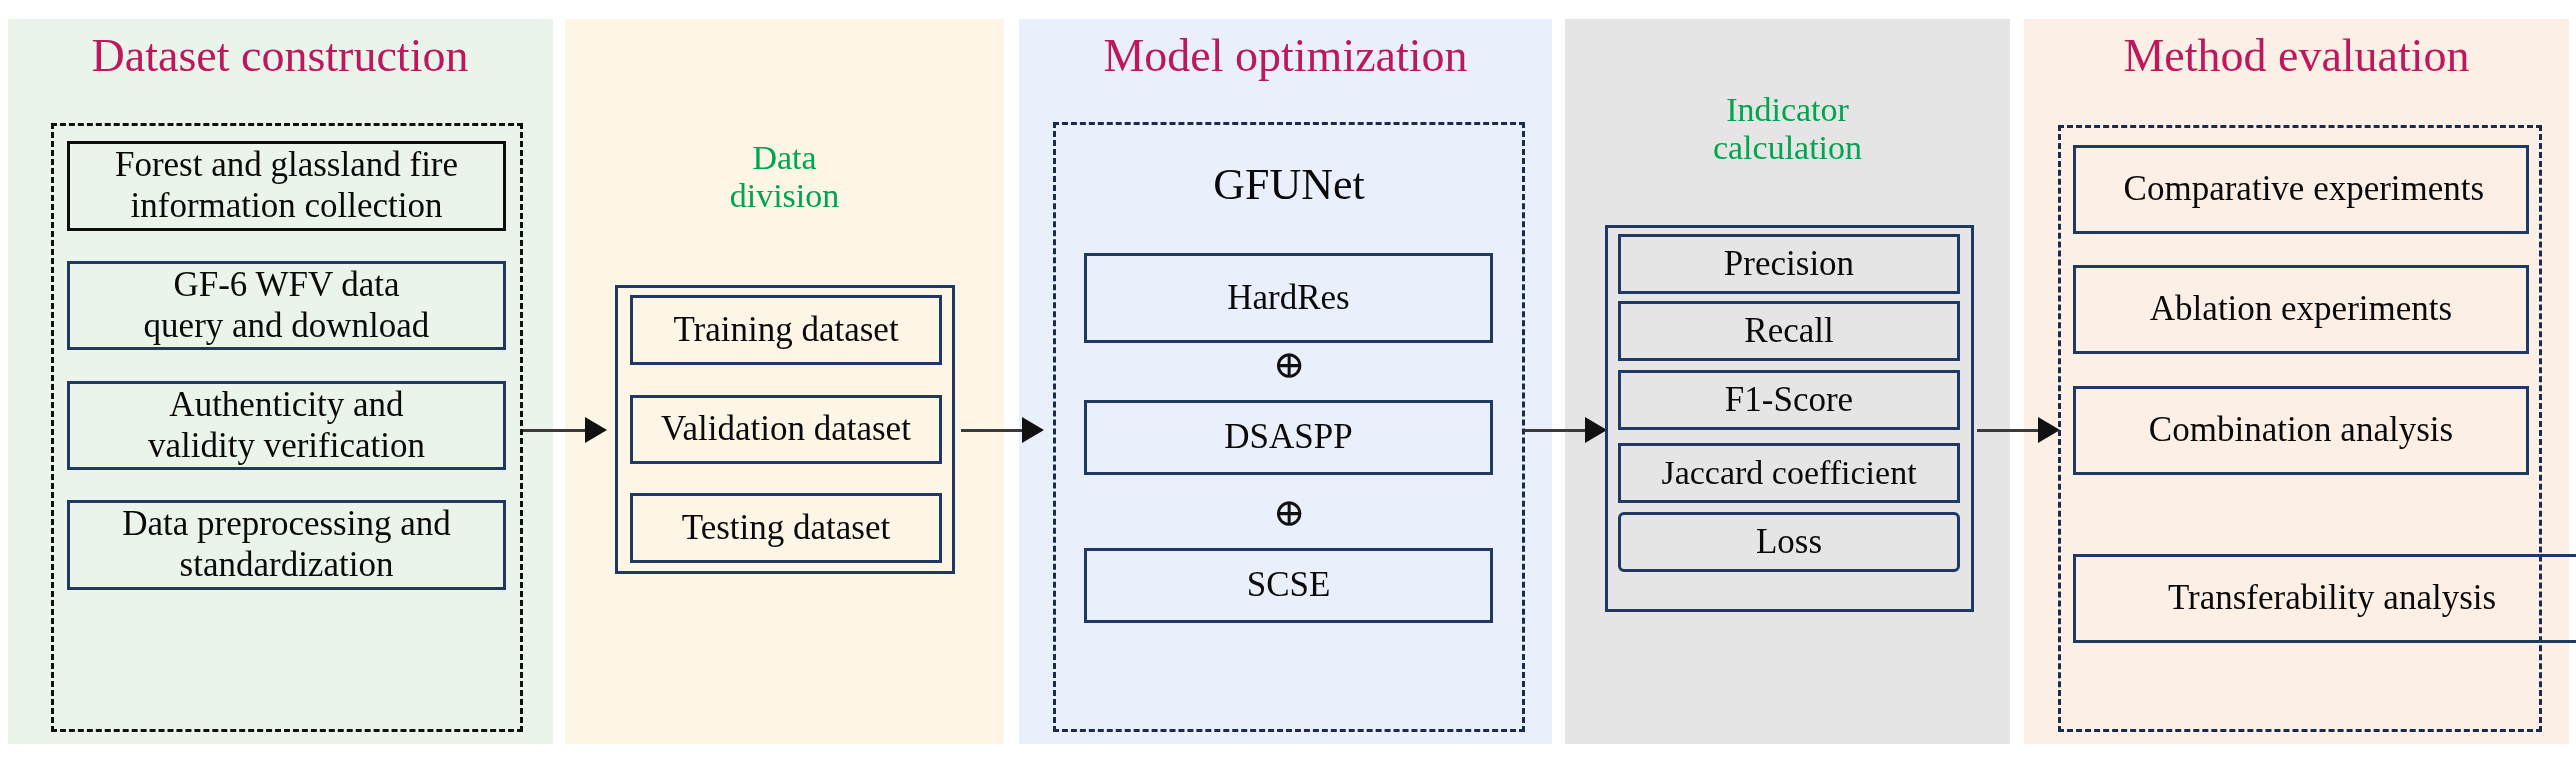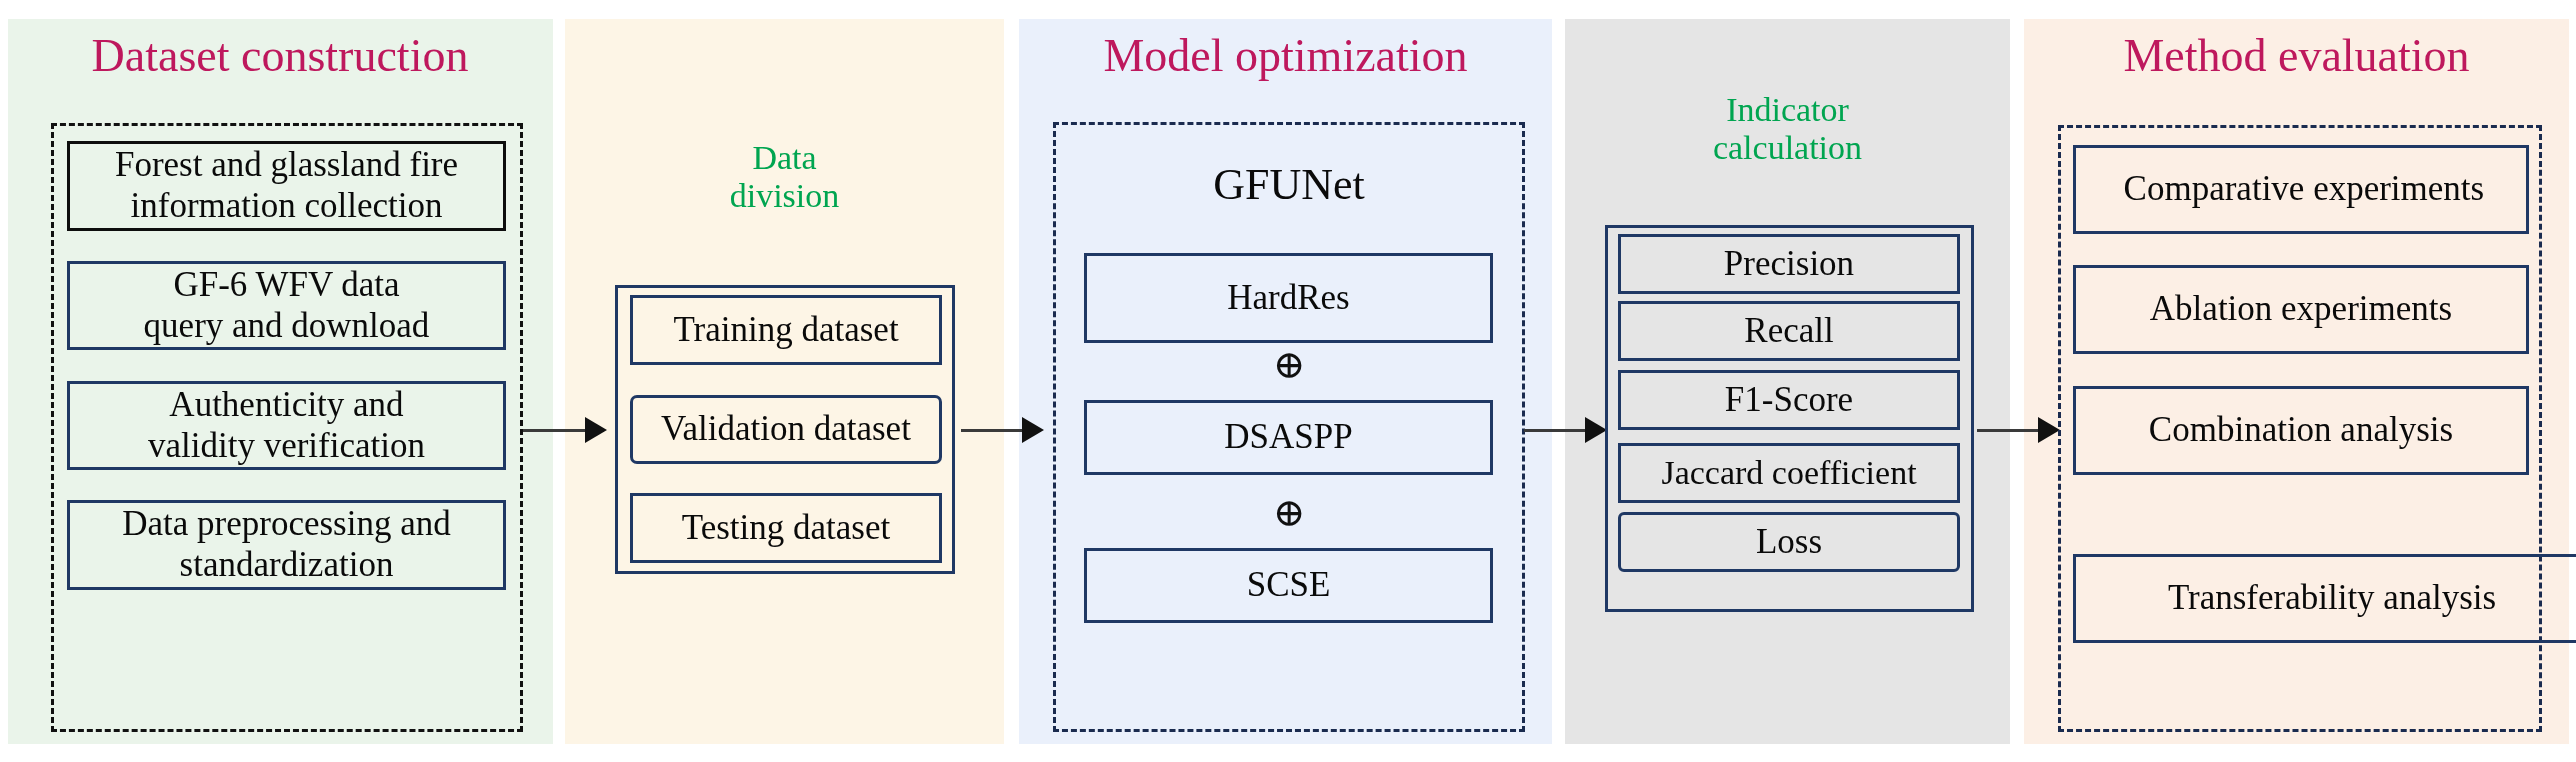--- a/index.html
+++ b/index.html
@@ -137,21 +137,21 @@
 
 <div class="arrow" style="left:523px; top:429px; width:81px;"></div>
 
 <div class="heading green-t" style="left:565px; width:439px; top:139px;">Data
 division</div>
 
 <div class="group-box" style="left:615px; top:285px; width:340px; height:289px;"></div>
 
 <div class="box" style="left:630px; top:295px; width:312px; height:70px;">Training dataset</div>
 
-<div class="box" style="left:630px; top:395px; width:312px; height:69px;border-radius:7px;">Validation dataset</div>
+<div class="box" style="left:630px; top:395px; width:312px; height:69px;">Validation dataset</div>
 
 <div class="box" style="left:630px; top:493px; width:312px; height:70px;">Testing dataset</div>
 
 <div class="arrow" style="left:961px; top:429px; width:80px;"></div>
 
 <div class="heading blue-t" style="left:1019px; width:533px; top:30px;">Model optimization</div>
 
 <div class="dashed" style="left:1053px; top:122px; width:472px; height:610px;"></div>
 
 <div class="plain-label" style="left:1053px; width:472px; top:159px;">GFUNet</div>

